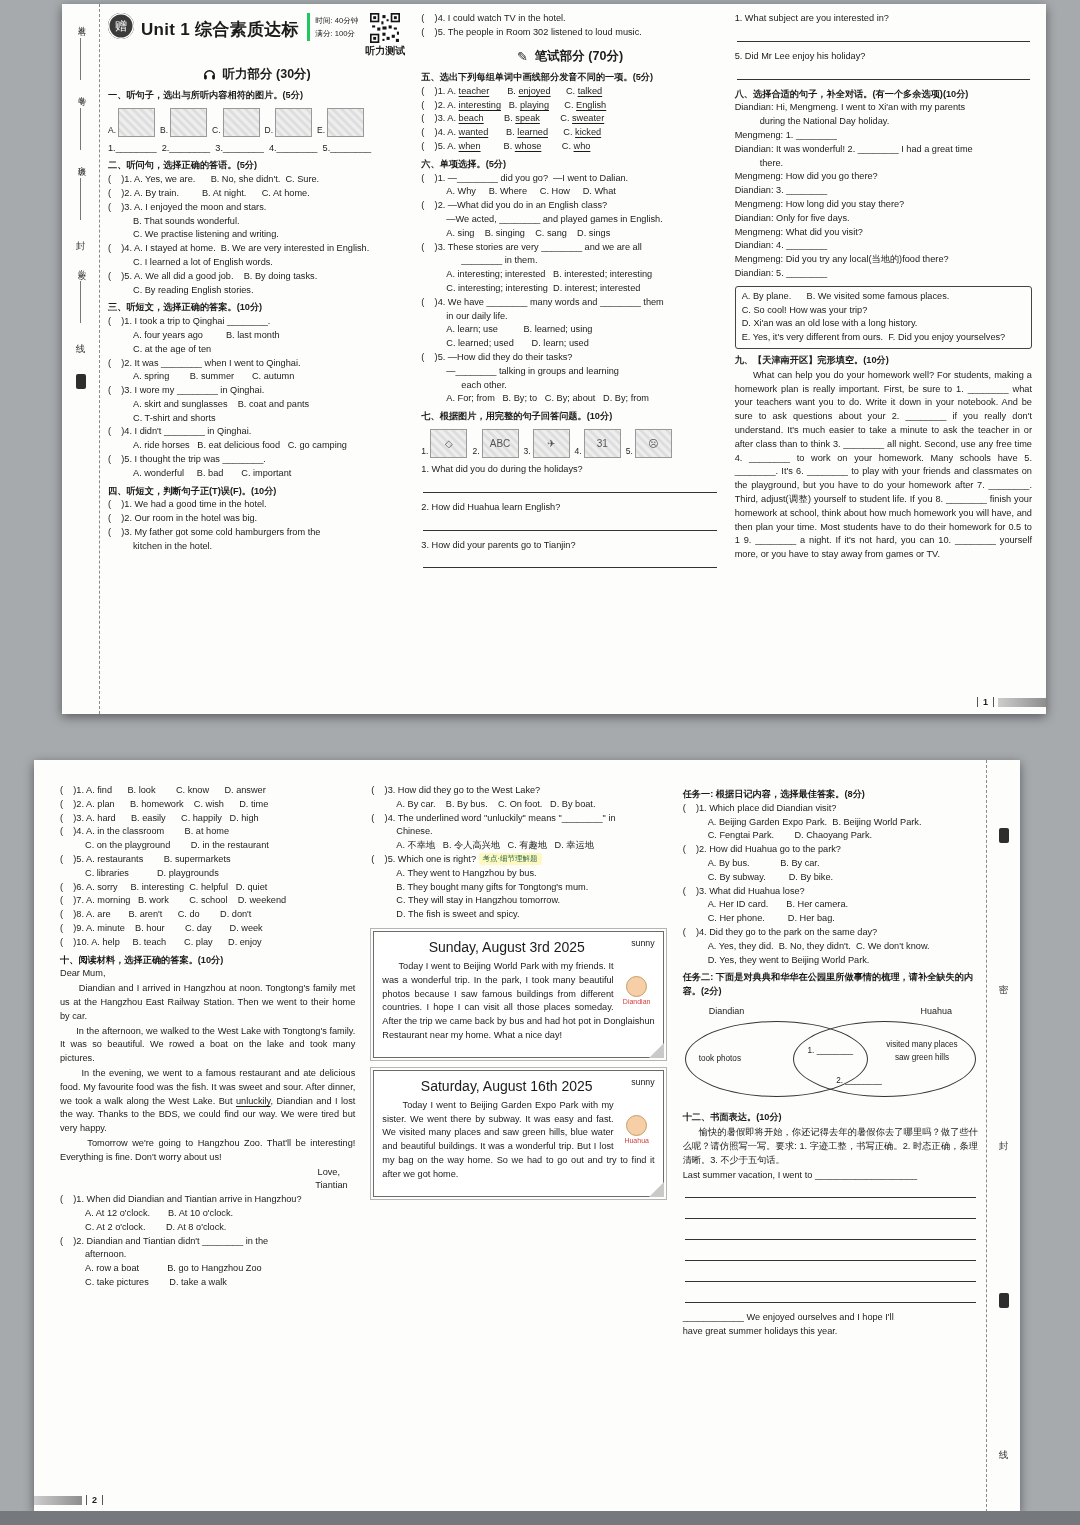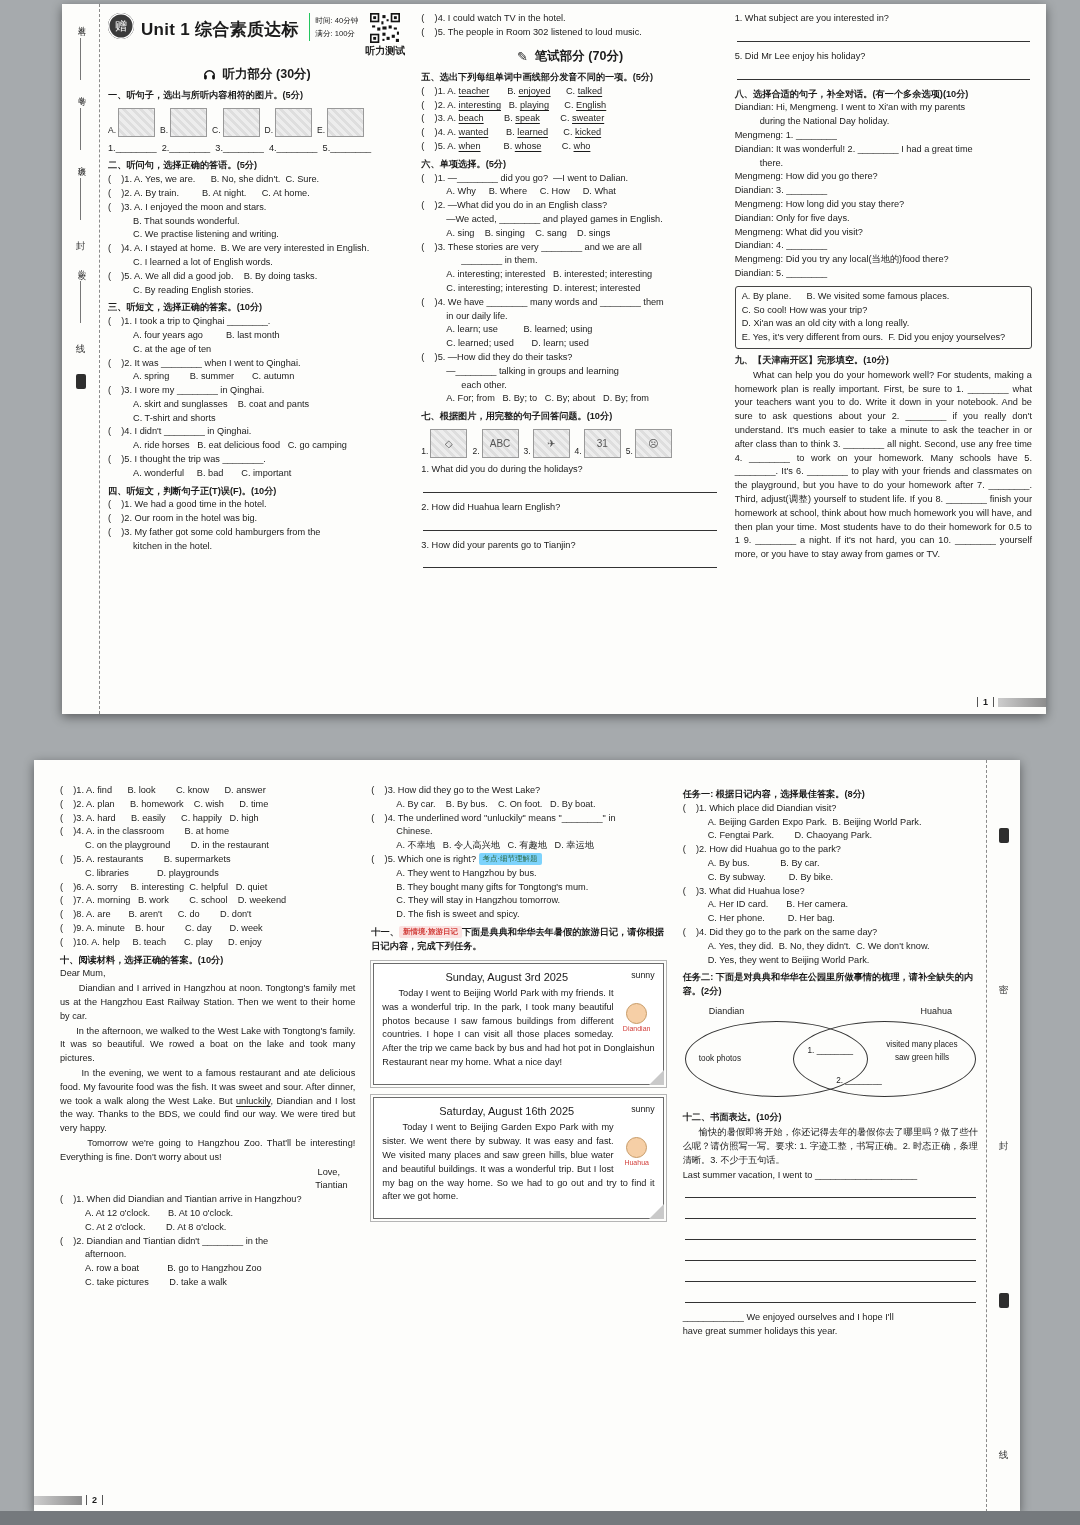--- a/index.html
+++ b/index.html
@@ -22,34 +22,34 @@
   .para{white-space:pre-wrap;margin:1px 0;text-align:justify;}
   u{text-underline-offset:2px;}
   .banner{display:flex;align-items:center;justify-content:center;gap:7px;font-weight:700;font-size:12.5px;margin:7px 0 5px;}
   .banner-icon{font-size:13px;display:inline-flex;}
   .optbox{border:1px solid #444;border-radius:3px;padding:3px 6px;margin:5px 0;}
   .writeline{border-bottom:1px solid #333;height:13px;margin:3px 2px 8px;}
   .imgrow{display:flex;gap:5px;margin:5px 0;align-items:flex-end;}
   .imgitem{display:flex;align-items:flex-end;gap:2px;}
   .imglabel{font-size:8.5px;}
   .imgbox{width:37px;height:29px;border:1px solid #999;background:repeating-linear-gradient(45deg,#ededed 0 3px,#dedede 3px 6px);display:flex;align-items:center;justify-content:center;font-size:10px;color:#555;}
-  .tag{display:inline-block;background:#7dd3fc;color:#2f6e4c;border-radius:2px;font-size:7.5px;padding:0 4px;line-height:1.6;vertical-align:1px;white-space:nowrap;}
+  .tag{display:inline-block;background:#fef9c3;color:#2f6e4c;border-radius:2px;font-size:7.5px;padding:0 4px;line-height:1.6;vertical-align:1px;white-space:nowrap;}
   .tag.red{background:#fbe1e0;color:#d2403c;}
   
   .p1-header{display:flex;align-items:flex-start;gap:7px;margin:1px 0 0;}
   .badge{width:26px;height:26px;border-radius:50%;background:#3b3b3b;color:#fff;font-size:12px;display:flex;align-items:center;justify-content:center;flex:0 0 auto;box-shadow:inset 0 0 0 1.5px #fff,inset 0 0 0 3px #3b3b3b;}
   .ptitle{font-size:17px;font-weight:700;letter-spacing:.3px;padding-top:4px;white-space:nowrap;}
-  .timebox{margin-left:auto;font-size:7.6px;line-height:1.7;border-left:1px solid #22c55e;padding-left:5px;white-space:nowrap;padding-top:2px;}
+  .timebox{margin-left:auto;font-size:7.6px;line-height:1.7;border-left:3px solid #22c55e;padding-left:5px;white-space:nowrap;padding-top:2px;}
   .qrwrap{text-align:center;flex:0 0 auto;}
   .qr{width:30px;height:30px;display:block;margin:0 auto;}
   .qrlabel{font-size:10px;font-weight:700;}
   
   .diary{position:relative;border:1.6px solid #6b6b6b;outline:1px solid #b5b5b5;outline-offset:2px;margin:9px 3px 12px 2px;padding:5px 8px 14px;background:#fff;}
   .diary-head{display:flex;margin-bottom:2px;}
-  .diary-title{flex:1;text-align:center;font-size:11px;}
+  .diary-title{flex:1;text-align:center;font-size:14px;}
   .diary-weather{font-size:8.8px;}
   .diary-body{white-space:pre-wrap;text-align:justify;}
   .diary-char{float:right;width:36px;text-align:center;margin:16px 0 2px 5px;}
   .diary-char-face{width:21px;height:21px;border-radius:50%;background:#f6cfa6;border:1px solid #c79b68;margin:0 auto;}
   .diary-char-label{font-size:7px;color:#d2403c;}
   .fold{position:absolute;right:-1px;bottom:-1px;width:0;height:0;border-bottom:15px solid #c9c9c9;border-left:15px solid transparent;}
   
   .venn{margin:6px 0 4px;}
   .venn-titles{display:flex;justify-content:space-between;font-size:9px;padding:0 26px;margin-bottom:1px;}
   .venn-body{position:relative;height:88px;}
@@ -295,21 +295,21 @@
           <div class="line">Diandian: 3. ________</div>
           <div class="line">Mengmeng: How long did you stay there?</div>
           <div class="line">Diandian: Only for five days.</div>
           <div class="line">Mengmeng: What did you visit?</div>
           <div class="line">Diandian: 4. ________</div>
           <div class="line">Mengmeng: Did you try any local(当地的)food there?</div>
           <div class="line">Diandian: 5. ________</div>
           <div class="optbox">
             <div class="line">A. By plane.      B. We visited some famous places.</div>
             <div class="line">C. So cool! How was your trip?</div>
-            <div class="line">D. Xi'an was an old city with a long really.</div>
+            <div class="line">D. Xi'an was an old lose with a long history.</div>
             <div class="line">E. Yes, it's very different from ours.  F. Did you enjoy yourselves?</div>
           </div>
           <div class="sec">九、【天津南开区】完形填空。(10分)</div>
           <div class="para">      What can help you do your homework well? For students, making a homework plan is really important. First, be sure to 1. ________ what your teachers want you to do. Write it down in your notebook. And be sure to ask questions about your 2. ________ if you really don't understand. It's much easier to take a minute to ask the teacher in or after class than to think 3. ________ all night. Second, use any free time 4. ________ to work on your homework. Many schools have 5. ________. It's 6. ________ to play with your friends and classmates on the playground, but you have to do your homework after 7. ________. Third, adjust(调整) yourself to student life. If you 8. ________ finish your homework at school, think about how much homework you will have, and then plan your time. Most students have to do their homework for 0.5 to 1 9. ________ a night. If it's not hard, you can 10. ________ yourself more, or you have to stay away from games or TV.</div>
         </div>
     </div>
   </div>
 
   <div class="pn pn-right">
     <span class="pn-num">1</span>
@@ -364,21 +364,20 @@
           <div class="line">(    )3. How did they go to the West Lake?</div>
           <div class="line ind1">A. By car.    B. By bus.    C. On foot.   D. By boat.</div>
           <div class="line">(    )4. The underlined word "unluckily" means "________" in</div>
           <div class="line ind1">Chinese.</div>
           <div class="line ind1">A. 不幸地   B. 令人高兴地   C. 有趣地   D. 幸运地</div>
           <div class="line">(    )5. Which one is right? <span class="tag">考点·细节理解题</span></div>
           <div class="line ind1">A. They went to Hangzhou by bus.</div>
           <div class="line ind1">B. They bought many gifts for Tongtong's mum.</div>
           <div class="line ind1">C. They will stay in Hangzhou tomorrow.</div>
           <div class="line ind1">D. The fish is sweet and spicy.</div>
-          <div class="sec">十一、<span class="tag red">新情境·旅游日记</span>下面是典典和华华去年暑假的旅游日记，请你根据日记内容，完成下列任务。</div>
           <div class="diary">
             <div class="diary-head">
               <span class="diary-title">Sunday, August 3rd 2025</span>
               <span class="diary-weather">sunny</span>
             </div>
             <div class="diary-body"><span class="diary-char"><span class="diary-char-face" style="display: block;"></span><span class="diary-char-label" style="display: block;">Diandian</span></span>      Today I went to Beijing World Park with my friends. It was a wonderful trip. In the park, I took many beautiful photos because I saw famous buildings from different countries. I hope I can visit all those places someday. After the trip we came back by bus and had hot pot in Donglaishun Restaurant near my home. What a nice day!</div>
             <span class="fold"></span>
           </div>
           <div class="diary">
             <div class="diary-head">

